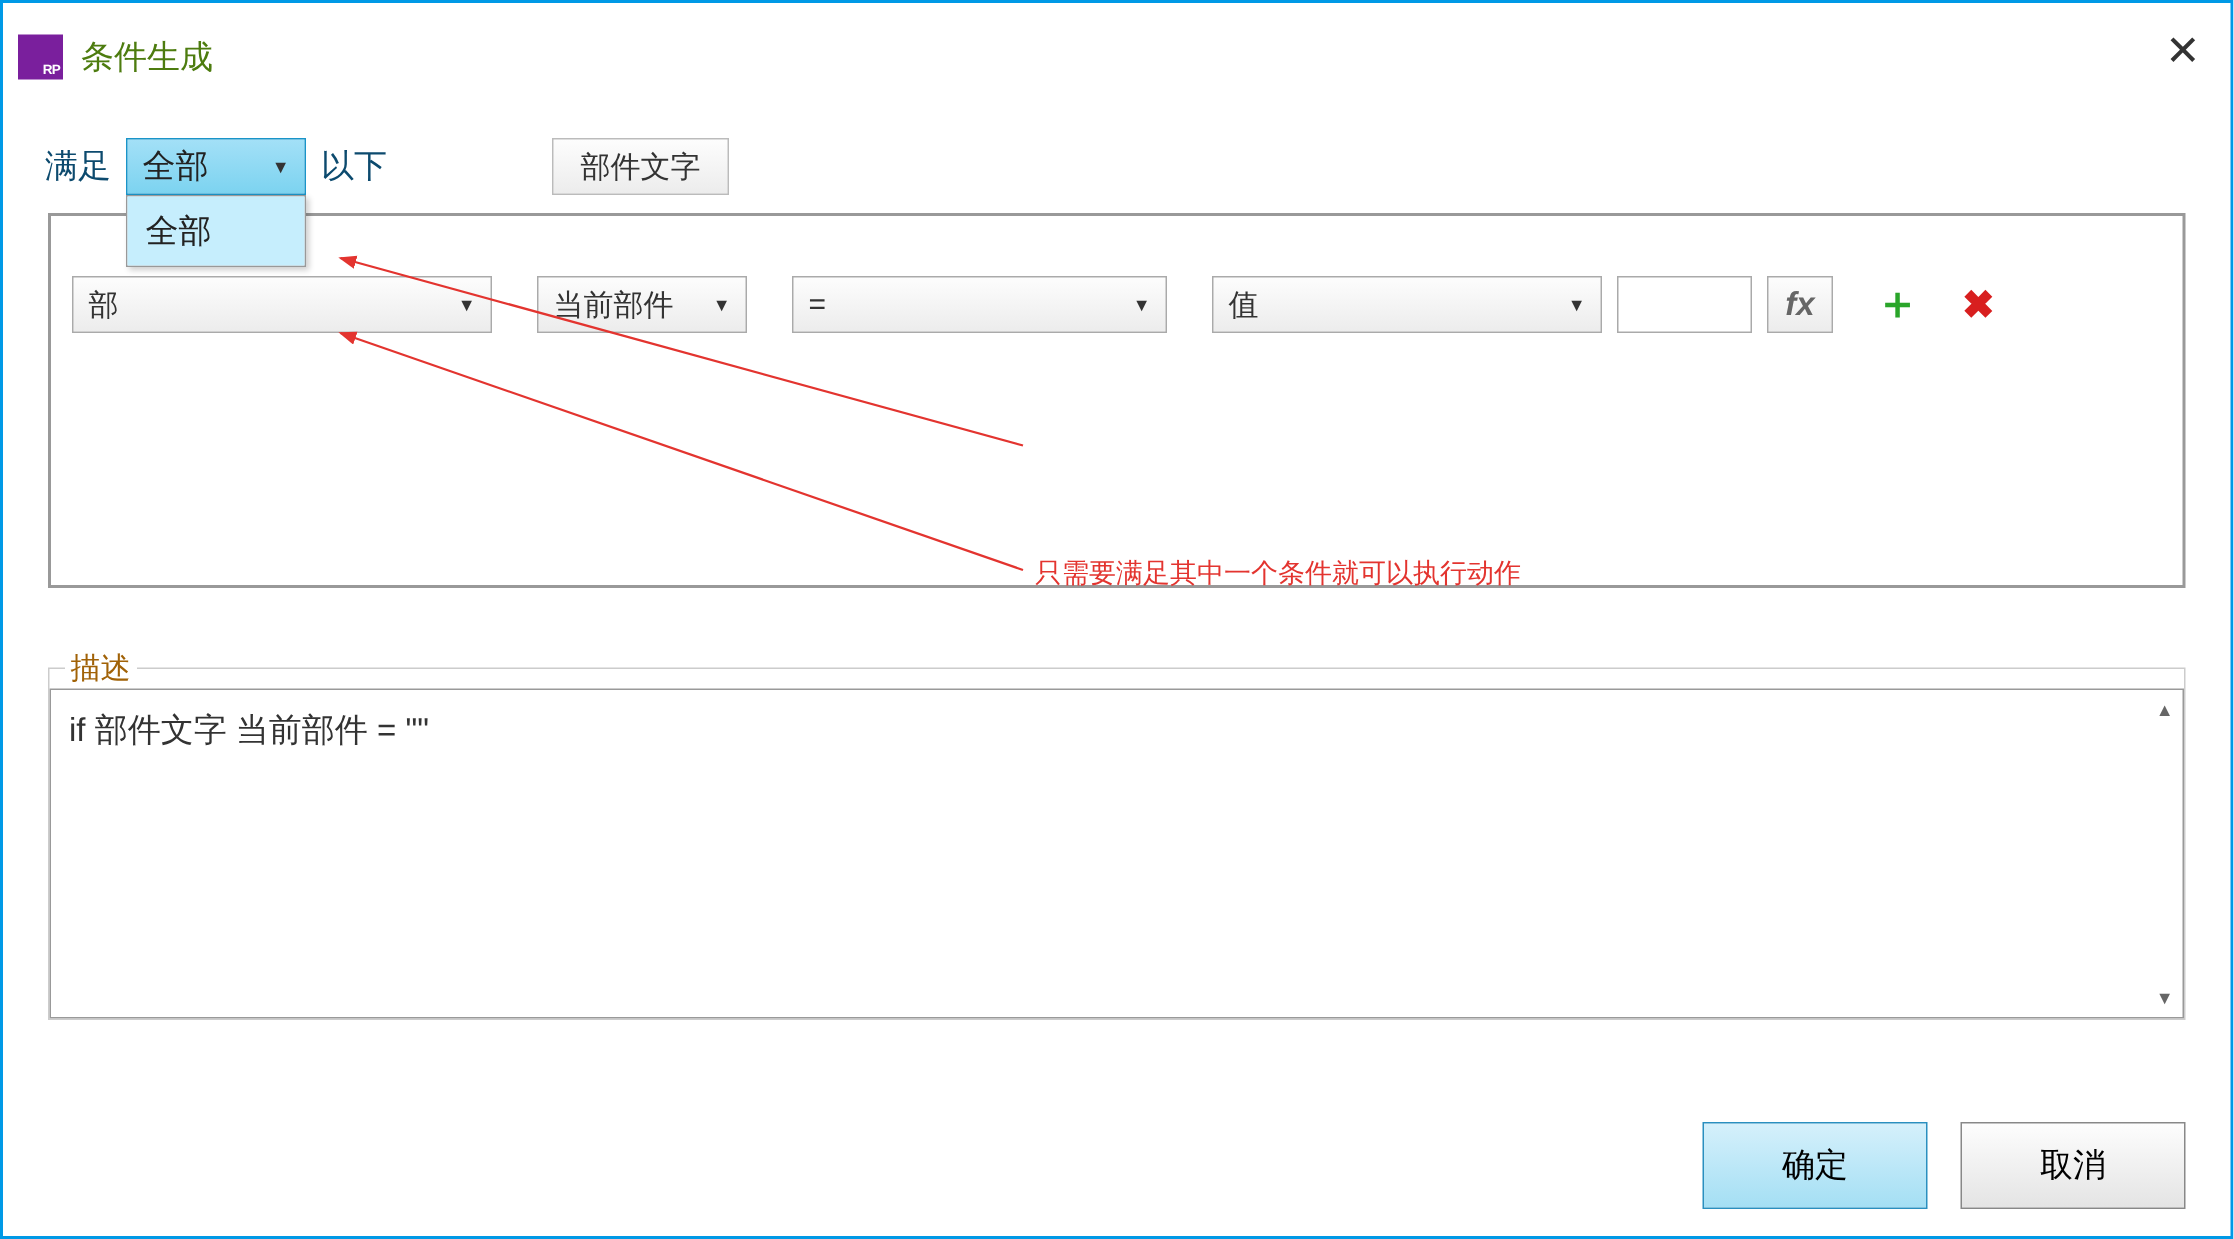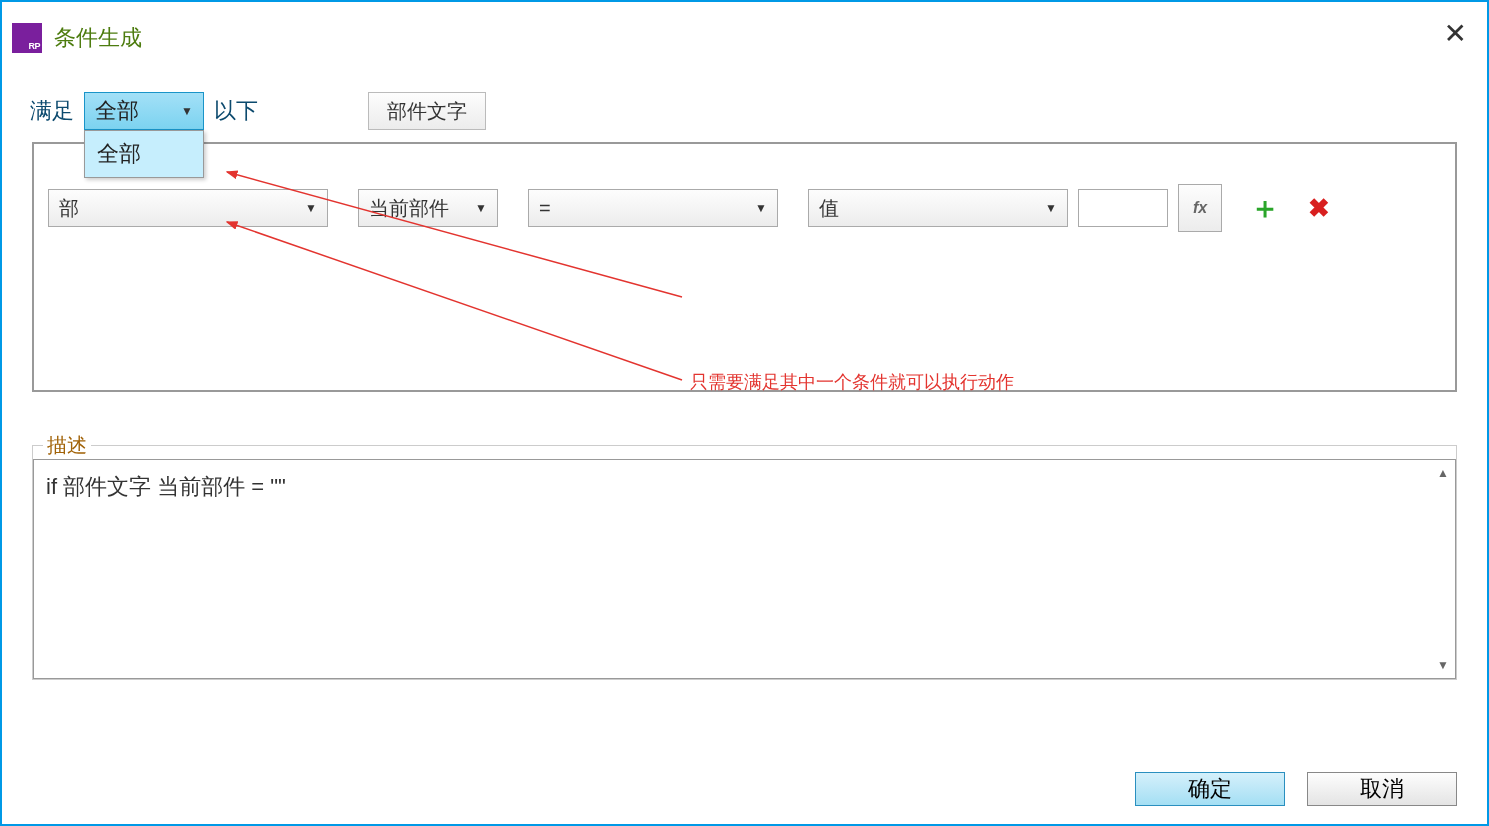--- a/index.html
+++ b/index.html
@@ -26,39 +26,39 @@
 
   
   .conditions-panel { margin: 0 30px; border: 2px solid #999; height: 250px; position: relative; padding: 40px 10px 10px 10px; }
   .cond-row { display: flex; align-items: center; gap: 10px; }
   .combo { height: 38px; border: 1px solid #aaa; background: linear-gradient(#fdfdfd,#ececec); display: flex; align-items: center; justify-content: space-between; padding: 0 10px; font-size: 20px; color: #333; cursor: pointer; margin-left: 20px; }
   .combo1 { width: 280px; margin-left: 4px; }
   .combo2 { width: 140px; }
   .combo3 { width: 250px; }
   .combo4 { width: 260px; }
   .textin { width: 90px; height: 38px; border: 1px solid #aaa; background: #fff; padding: 0 6px; }
-  .fx { width: 44px; height: 48px; border: 1px solid #aaa; background: linear-gradient(#fdfdfd,#ececec); display:flex; align-items:center; justify-content:center; font-size: 16px; font-style: italic; font-weight: bold; color: #666; cursor: pointer; }
+  .fx { width: 44px; height: 38px; border: 1px solid #aaa; background: linear-gradient(#fdfdfd,#ececec); display:flex; align-items:center; justify-content:center; font-size: 22px; font-style: italic; font-weight: bold; color: #666; cursor: pointer; }
   .plus-ic { color: #2aa52a; font-size: 30px; font-weight: bold; cursor: pointer; margin-left: 18px; line-height:1; }
   .x-ic { color: #d81f1f; font-size: 26px; font-weight: bold; cursor: pointer; margin-left: 18px; line-height:1; }
 
   
   .svg-overlay { position: absolute; left: 0; top: 0; pointer-events: none; }
   .annot { position: absolute; font-size: 18px; color: #e3342f; }
 
   
   .desc-fieldset { margin: 40px 30px 0 30px; border: 1px solid #ccc; padding: 0; }
   .desc-legend { font-size: 20px; color: #a16207; margin-left: 10px; padding: 0 4px; }
   .desc-box { width: 100%; height: 220px; border: 1px solid #999; background: #fff; position: relative; padding: 12px; font-size: 22px; color: #333; }
   .scroll-up, .scroll-down { position: absolute; right: 6px; font-size: 12px; color: #666; cursor: pointer; }
   .scroll-up { top: 6px; }
   .scroll-down { bottom: 6px; }
 
   
   .bottom-bar { position: absolute; right: 30px; bottom: 18px; display: flex; gap: 22px; }
-  .btn { width: 150px; height: 34px; border: 1px solid #888; font-size: 22px; display:flex; align-items:center; justify-content:center; cursor: pointer; }
+  .btn { width: 150px; height: 58px; border: 1px solid #888; font-size: 22px; display:flex; align-items:center; justify-content:center; cursor: pointer; }
   .btn-ok { background: linear-gradient(#d5f0fb,#a4dff4); border: 1px solid #2a8fbf; }
   .btn-cancel { background: linear-gradient(#fdfdfd,#e4e4e4); }
 </style>
 </head>
 <body>
 
 <div class="window">
 
   <div class="titlebar">
     <div class="app-icon">

